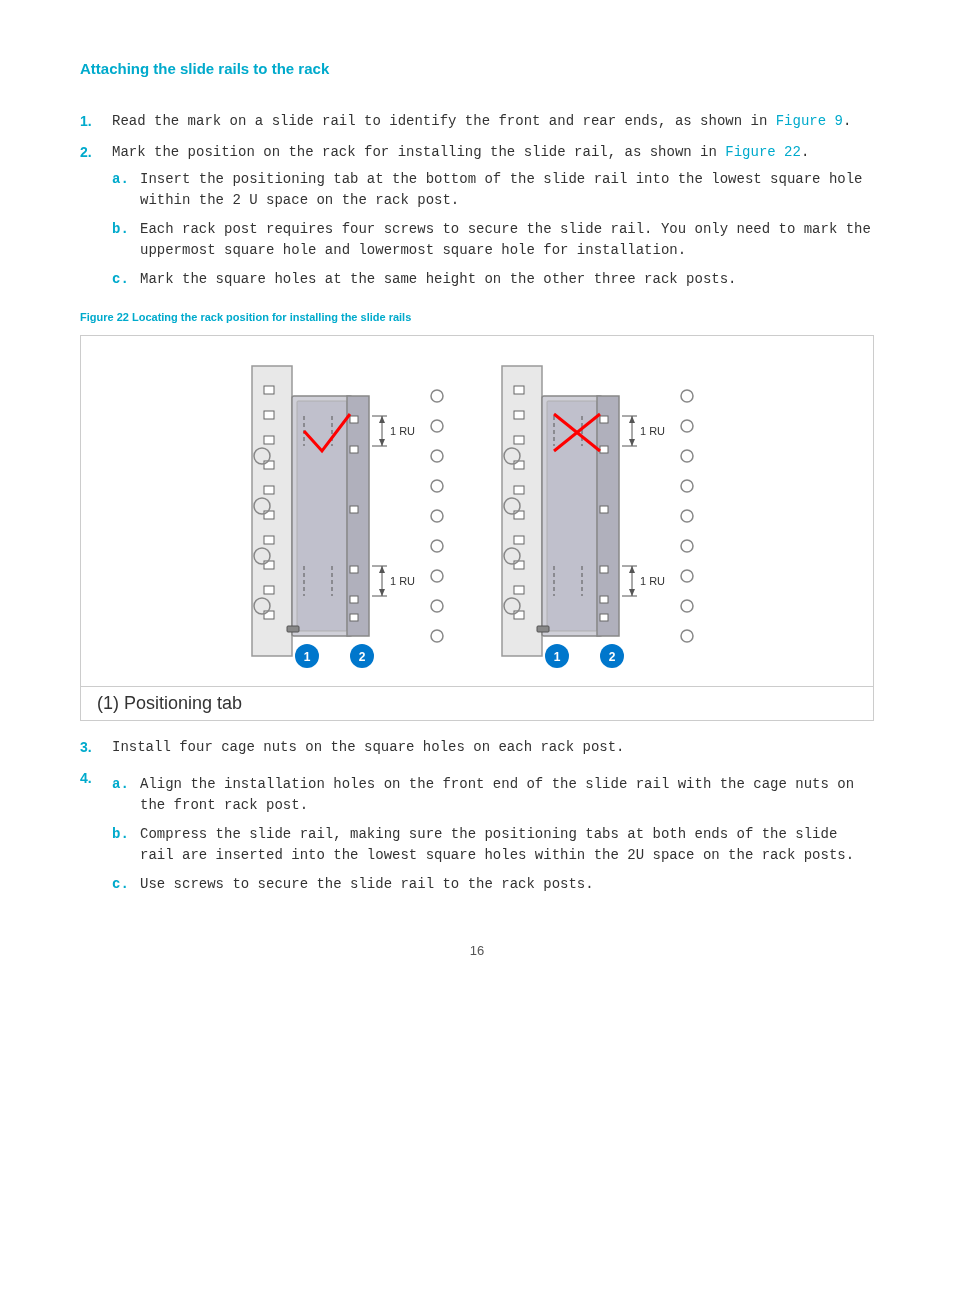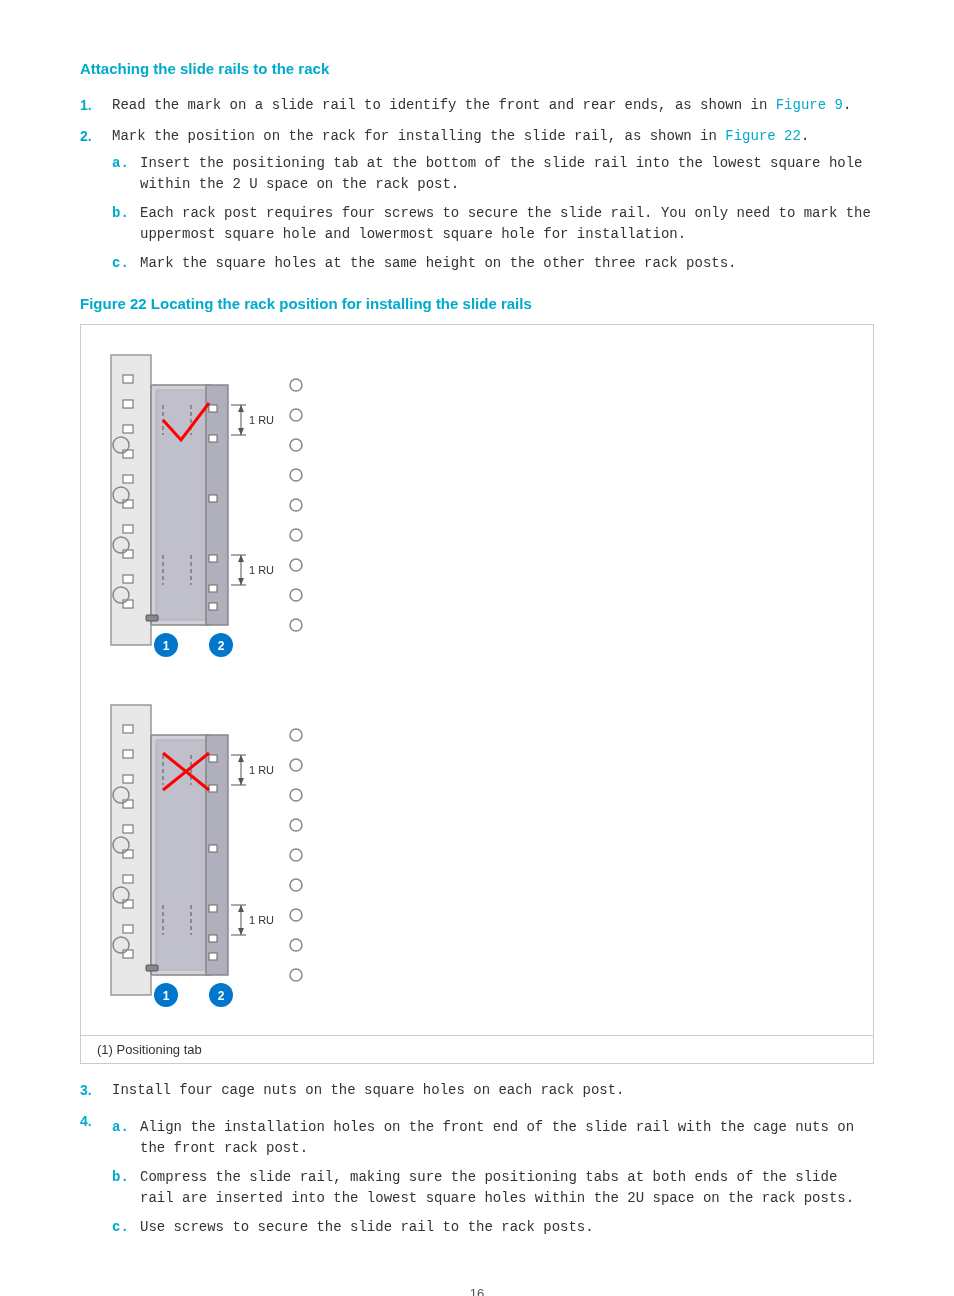--- a/index.html
+++ b/index.html
@@ -10,21 +10,21 @@
       font-family: Arial, Helvetica, sans-serif;
       font-size: 14px;
       color: #333;
       padding: 60px 80px;
     }
 
     .section-title {
       color: #00aacc;
       font-size: 15px;
       font-weight: bold;
-      margin-bottom: 18px;
+      margin-bottom: 34px;
     }
 
     .step-list {
       list-style: none;
       padding-left: 0;
     }
 
     .step-list > li {
       display: flex;
       margin-bottom: 10px;
@@ -67,47 +67,45 @@
     .note-text {
       margin-top: 6px;
       margin-bottom: 6px;
       line-height: 1.5;
       padding-left: 0;
     }
 
     .figure-title {
       color: #00aacc;
       font-weight: bold;
-      font-size: 15px;
+      font-size: 11px;
       margin-top: 13px;
       margin-bottom: 12px;
     }
 
     .figure-container {
       border: 1px solid #ccc;
       margin: 10px 0 16px 0;
       padding: 10px 0 0 0;
     }
 
     .figure-diagram {
       display: flex;
       justify-content: center;
       align-items: flex-start;
       gap: 30px;
       padding: 10px 20px;
-      flex-direction: column;
     }
 
     .figure-caption {
       border-top: 1px solid #ccc;
       display: flex;
       justify-content: space-between;
       padding: 6px 16px;
-      font-size: 13px;
-      margin-top: 10px;
+      font-size: 18px;
     }
 
     .page-num {
       text-align: center;
       margin-top: 40px;
       font-size: 13px;
       color: #555;
     }
 
     a, .link {

